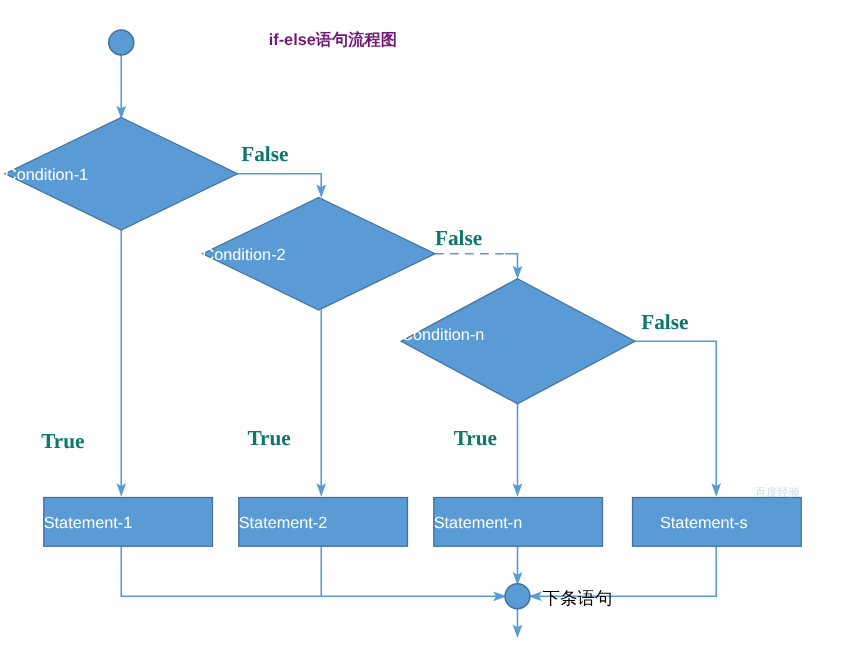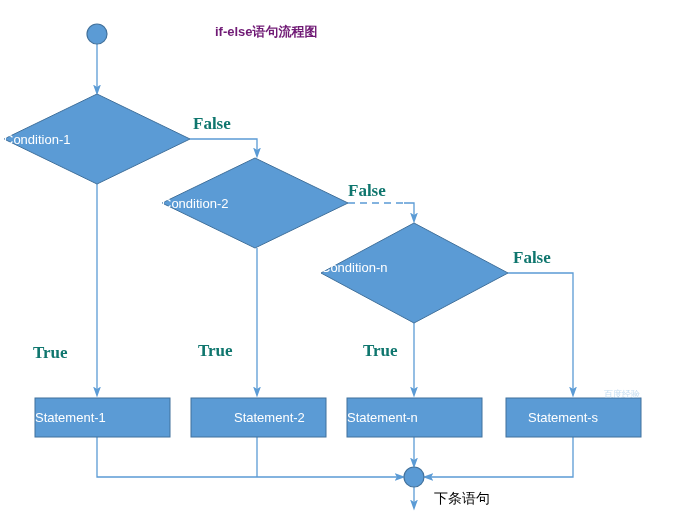--- a/index.html
+++ b/index.html
@@ -113,25 +113,25 @@
 
 <div class="title" style="left:215px;top:32px;transform:translateY(-50%);">if-else语句流程图</div>
 
 <div class="watermark" style="left:604px;top:388px;">百度经验</div>
 
 <div class="node-label" style="left:4px;top:132px;width:186px;">Condition-1</div>
 <div class="node-label" style="left:162px;top:196px;width:186px;">Condition-2</div>
 <div class="node-label" style="left:321px;top:260px;width:187px;">Condition-n</div>
 
 <div class="node-label" style="left:35px;top:410px;width:135px;">Statement-1</div>
-<div class="node-label" style="left:191px;top:410px;width:135px;margin-left:43px;">Statement-2</div>
+<div class="node-label" style="left:191px;top:410px;width:135px;">Statement-2</div>
 <div class="node-label" style="left:347px;top:410px;width:135px;">Statement-n</div>
 <div class="node-label" style="left:528px;top:410px;width:135px;">Statement-s</div>
 
 <div class="edge-label" style="left:193px;top:114px;">False</div>
 <div class="edge-label" style="left:348px;top:181px;">False</div>
 <div class="edge-label" style="left:513px;top:248px;">False</div>
 
 <div class="edge-label" style="left:33px;top:343px;">True</div>
 <div class="edge-label" style="left:198px;top:341px;">True</div>
 <div class="edge-label" style="left:363px;top:341px;">True</div>
 
-<div class="end-label" style="left:434px;top:490px;">下条语句</div>
+<div class="end-label" style="left:434px;top:470px;">下条语句</div>
 
 </body></html>

